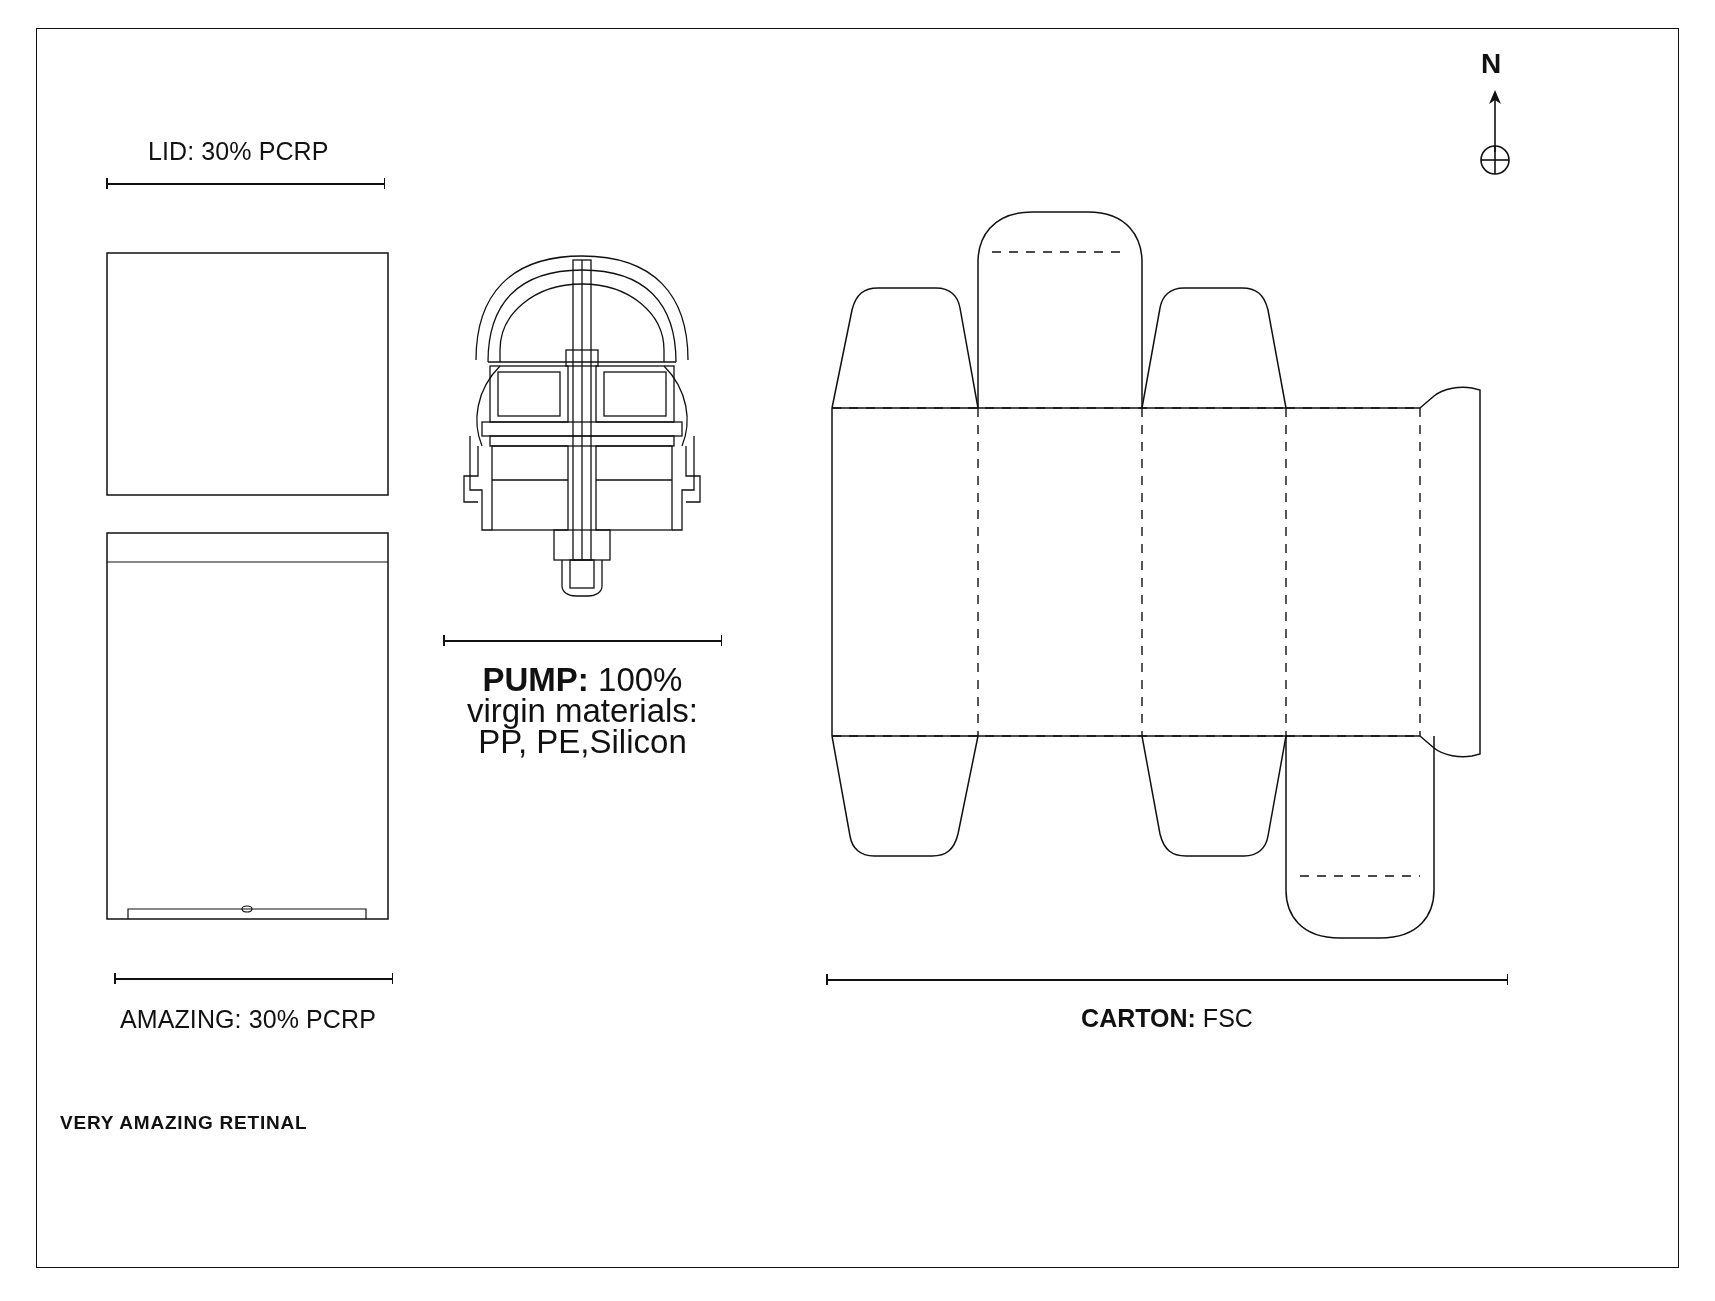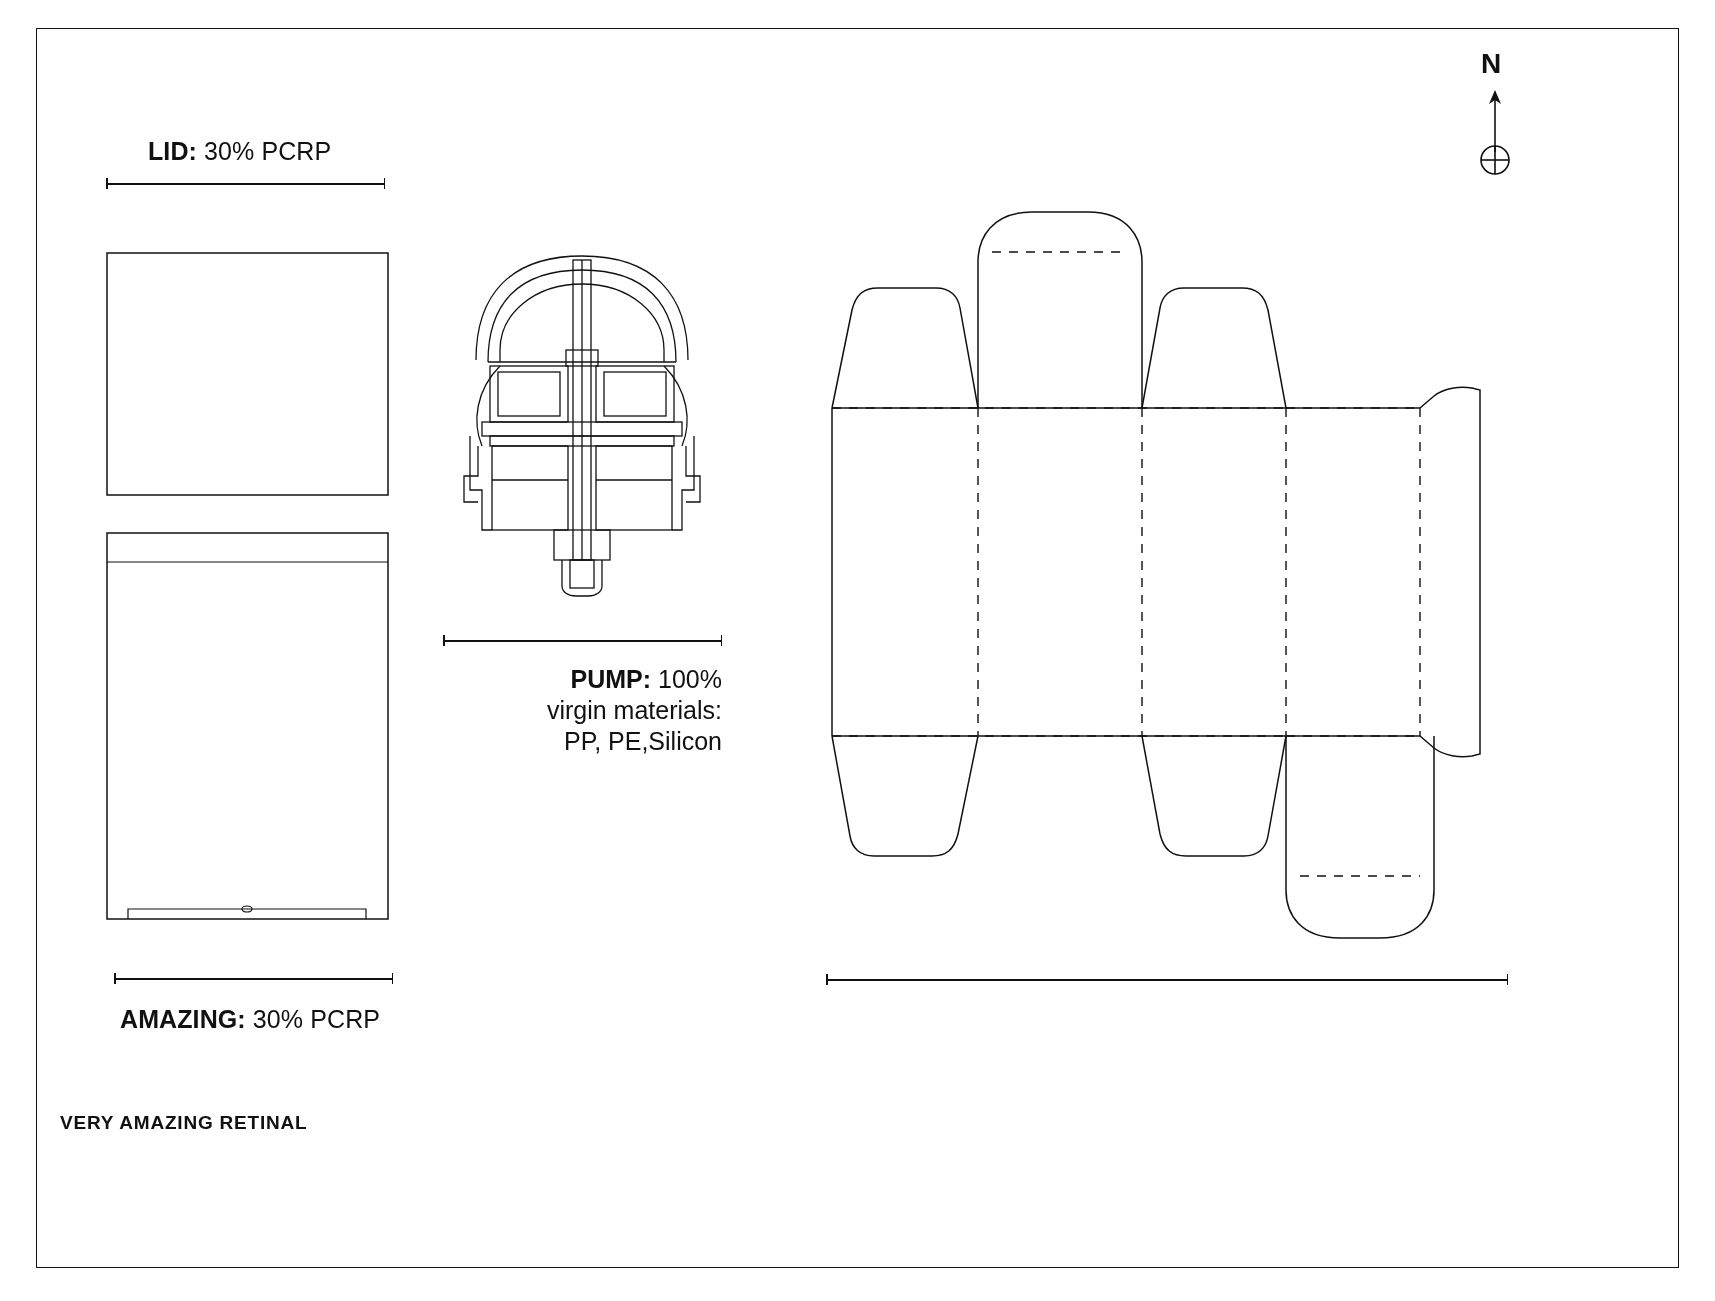--- a/index.html
+++ b/index.html
@@ -28,21 +28,21 @@
     box-sizing: border-box;
   }
   .label {
     position: absolute;
     font-size: 25px;
     letter-spacing: 0.1px;
     white-space: nowrap;
     color: #111111;
   }
   .label b {
-    font-weight: 700;
+    font-weight: 400;
   }
   .rule {
     position: absolute;
     background: #111111;
     height: 1.5px;
   }
   .rule-cap-left, .rule-cap-right {
     position: absolute;
     width: 1.5px;
     height: 11px;
@@ -60,22 +60,22 @@
   #bottle-rule { left: 114px; top: 978px; width: 279px; }
   #bottle-label { left: 120px; top: 1005px; }
 
   
   #pump-rule { left: 443px; top: 640px; width: 279px; }
   #pump-label-block {
     position: absolute;
     left: 443px;
     top: 664px;
     width: 279px;
-    text-align: right;
-    font-size: 25px;
+    text-align: center;
+    font-size: 33px;
     line-height: 31px;
   }
 
   
   #carton-rule { left: 826px; top: 979px; width: 682px; }
   #carton-label {
     position: absolute;
     left: 826px;
     top: 1004px;
     width: 682px;
@@ -254,16 +254,19 @@
         <line x1="172" y1="62" x2="308" y2="62"></line>
         <line x1="480" y1="686" x2="600" y2="686"></line>
       </g>
     </svg>
   </div>
 
   <div class="rule" id="carton-rule">
     <span class="rule-cap-left"></span>
       <span class="rule-cap-right"></span>
   </div>
+  <div id="carton-label">
+    <b>CARTON:</b><span> FSC</span>
+  </div>
 
   <div id="product-title">VERY AMAZING RETINAL</div>
 
 </div>
 
 </body></html>

